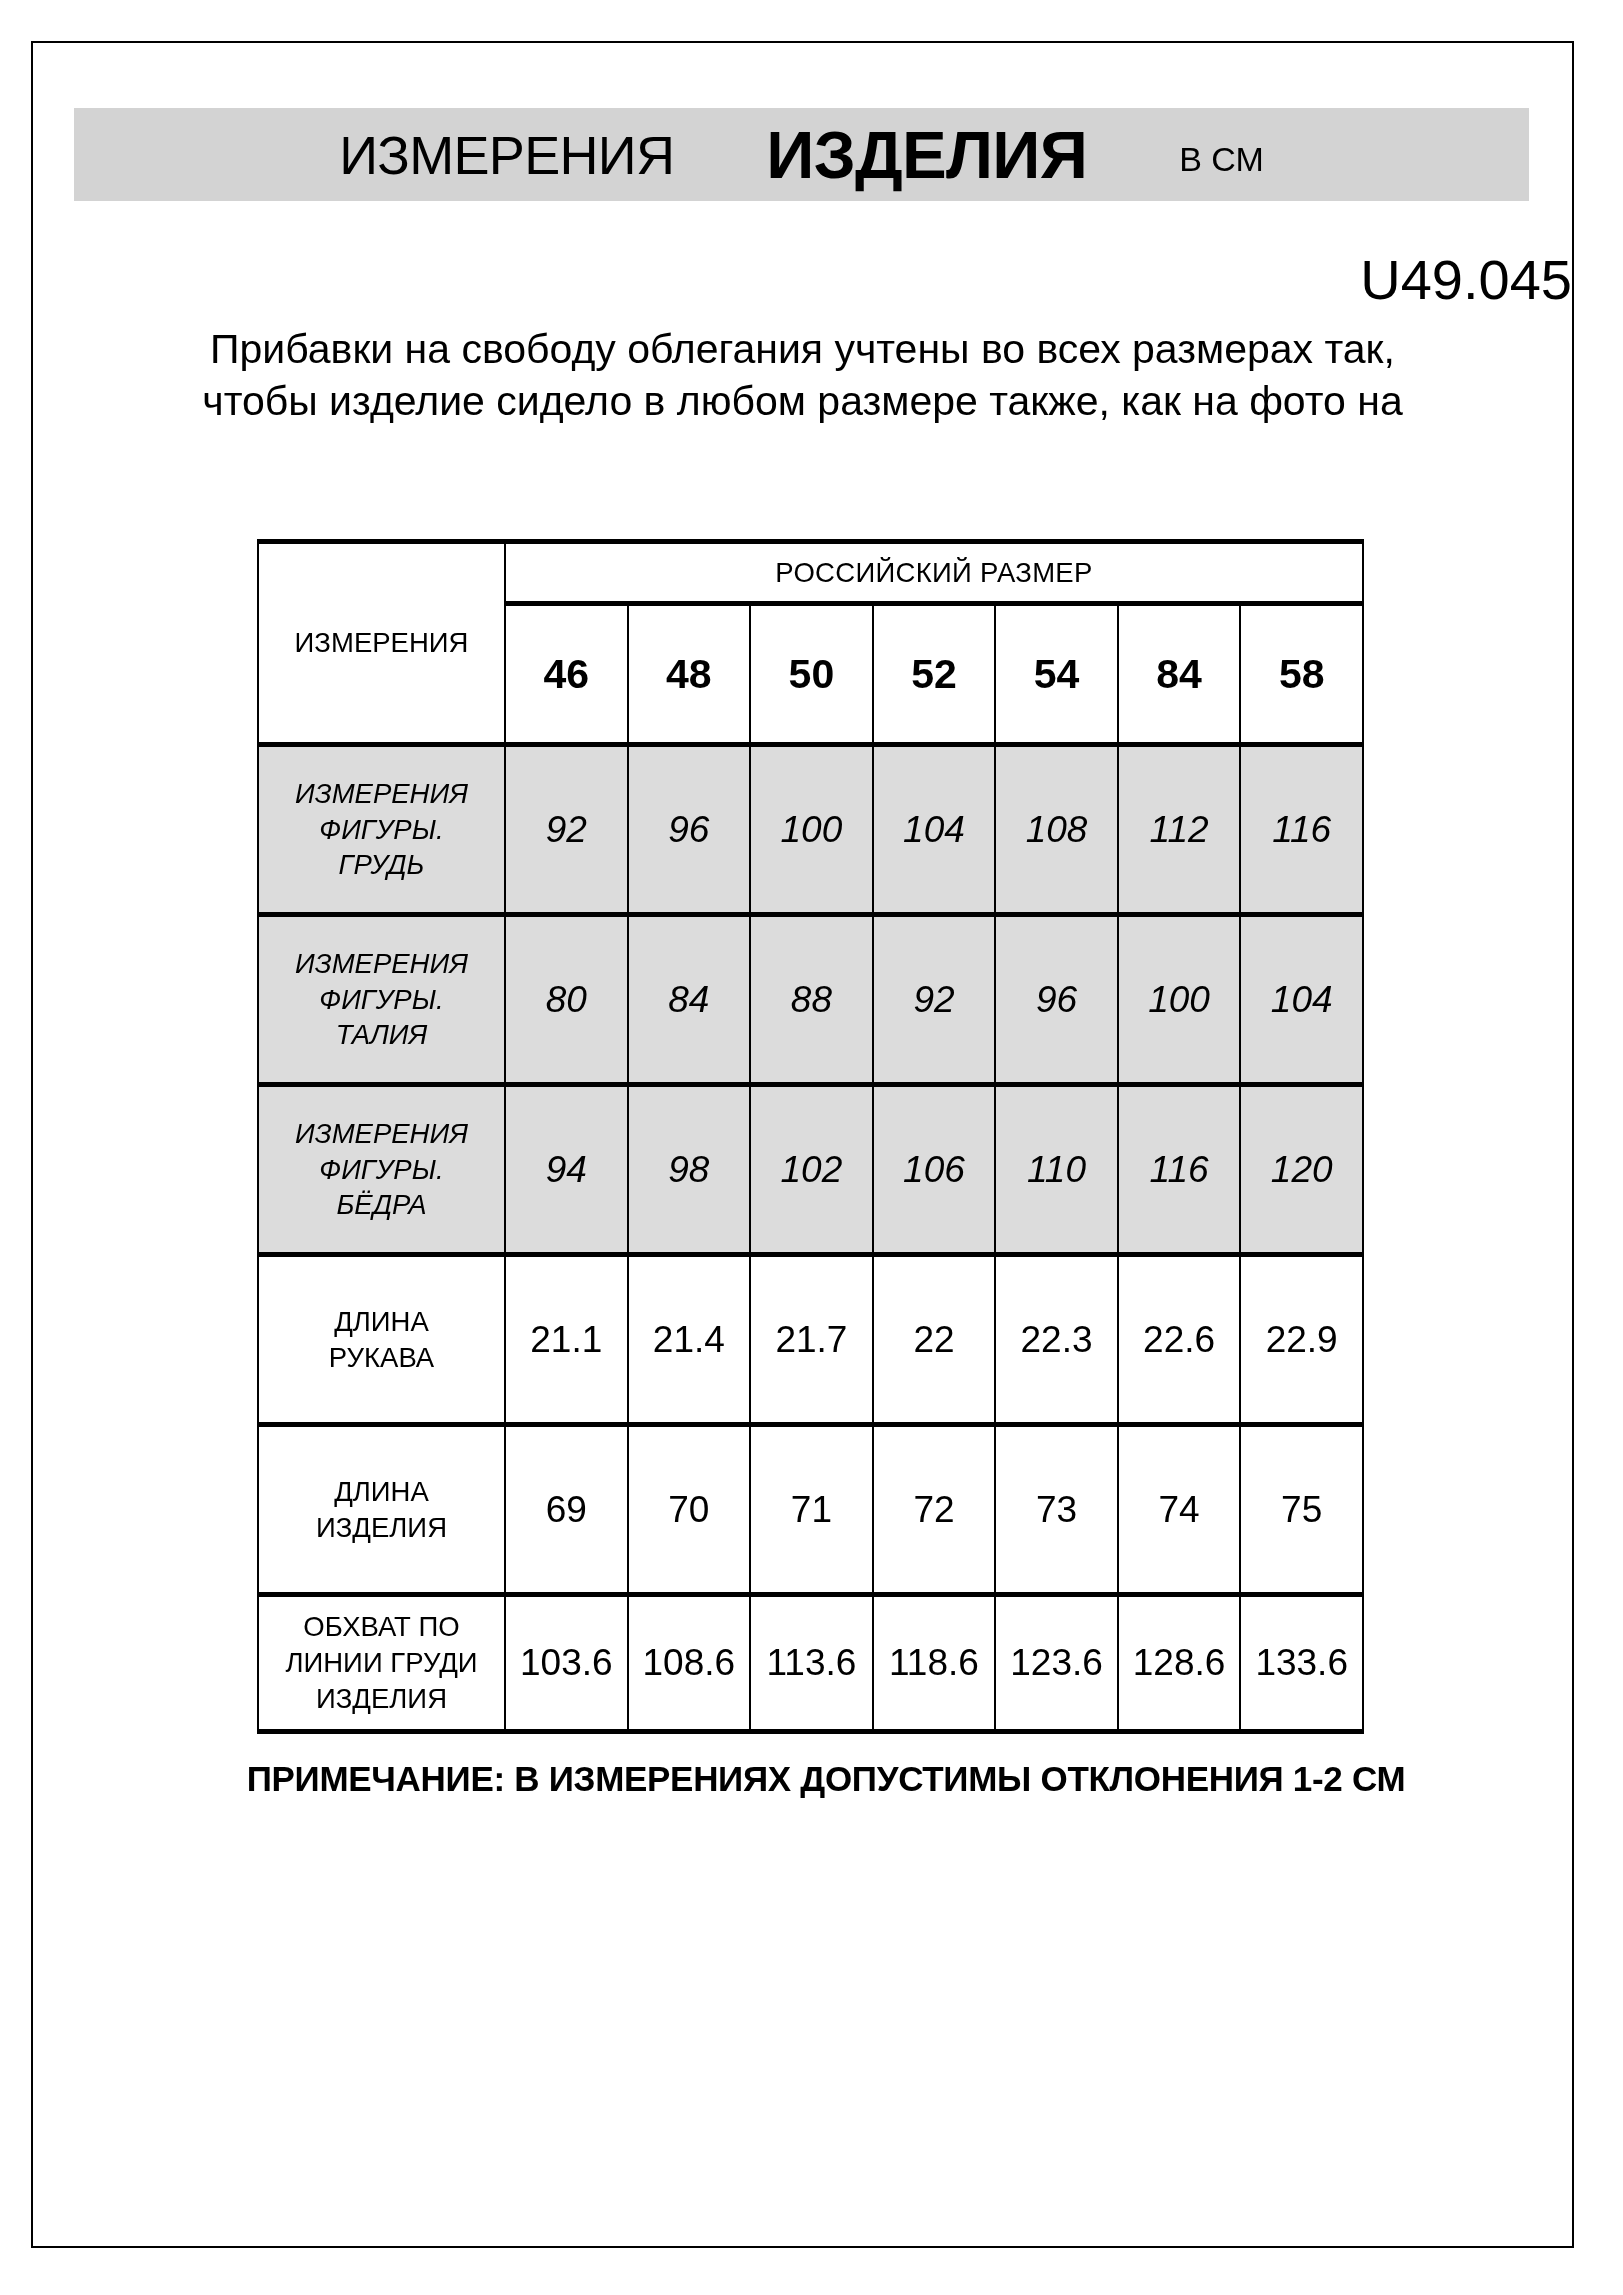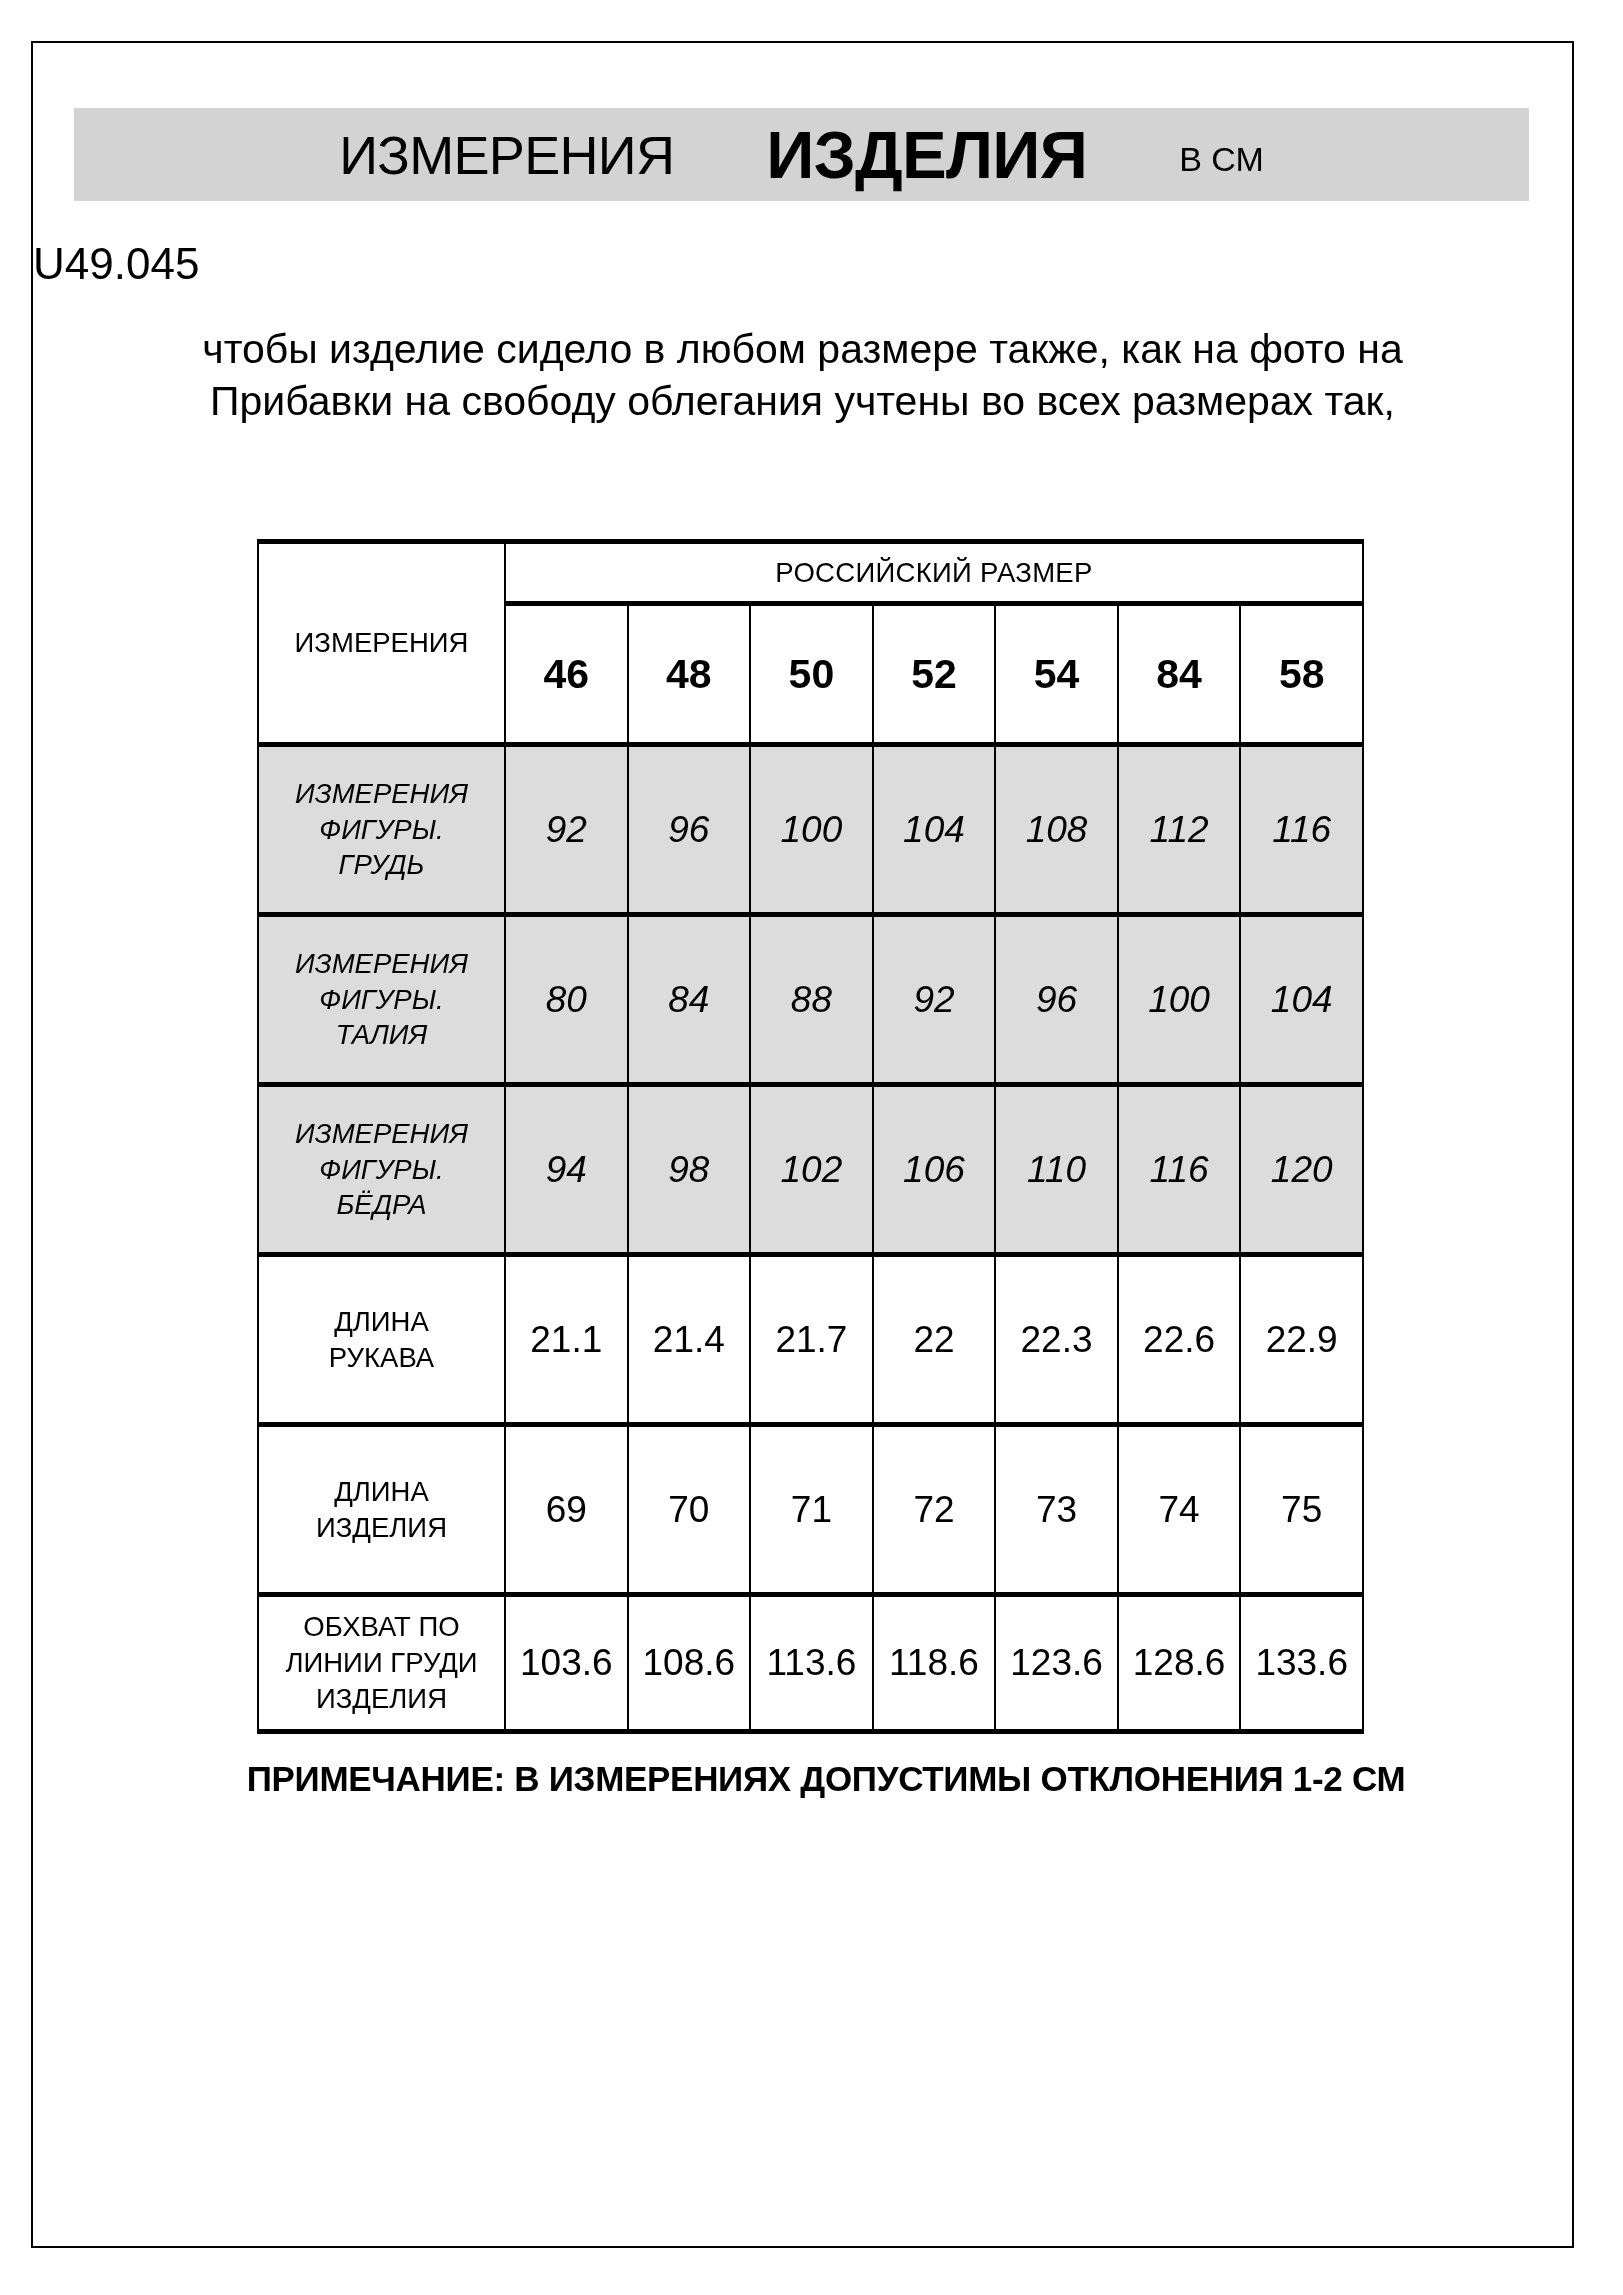--- a/index.html
+++ b/index.html
@@ -20,22 +20,22 @@
     width:1455px; height:93px;
     background:#d3d3d3;
     display:flex; align-items:center; justify-content:center;
     gap:92px;
     white-space:nowrap;
   }
   .banner .t1 { font-size:54px; letter-spacing:-0.7px; }
   .banner .t2 { font-size:67px; font-weight:bold; letter-spacing:-0.7px; }
   .banner .t3 { font-size:34px; align-self:center; margin-top:9.2px; }
   .code {
-    position:absolute; top:196px; left:0; width:100%;
-    text-align:left; font-size:44px;
+    position:absolute; top:204px; left:0; width:100%;
+    text-align:right; font-size:56px;
   }
   .desc {
     position:absolute; top:281px; left:0; width:100%;
     text-align:center; font-size:41px; line-height:1.26;
   }
   table.size-table {
     position:absolute; left:224px; top:496px;
     width:1107px;
     border-collapse:collapse; table-layout:fixed;
   }
@@ -71,22 +71,22 @@
 
   <div class="banner">
     <span class="t1">ИЗМЕРЕНИЯ</span>
     <span class="t2">ИЗДЕЛИЯ</span>
     <span class="t3">В СМ</span>
   </div>
 
   <div class="code">U49.045</div>
 
   <div class="desc">
+    <div>Прибавки на свободу облегания учтены во всех размерах так,</div>
     <div>чтобы изделие сидело в любом размере также, как на фото на</div>
-    <div>Прибавки на свободу облегания учтены во всех размерах так,</div>
   </div>
 
   <table class="size-table">
     <colgroup>
       <col class="col-label">
         <col>
         <col>
         <col>
         <col>
         <col>

